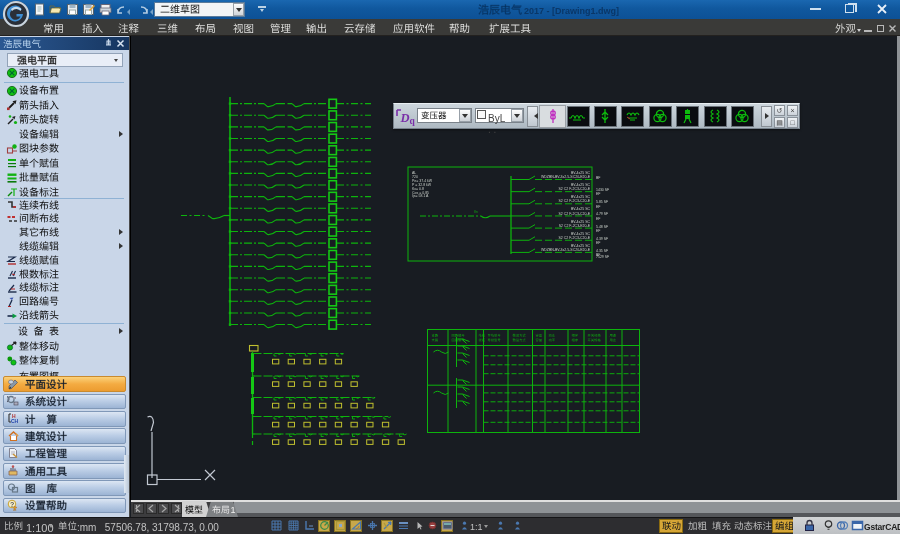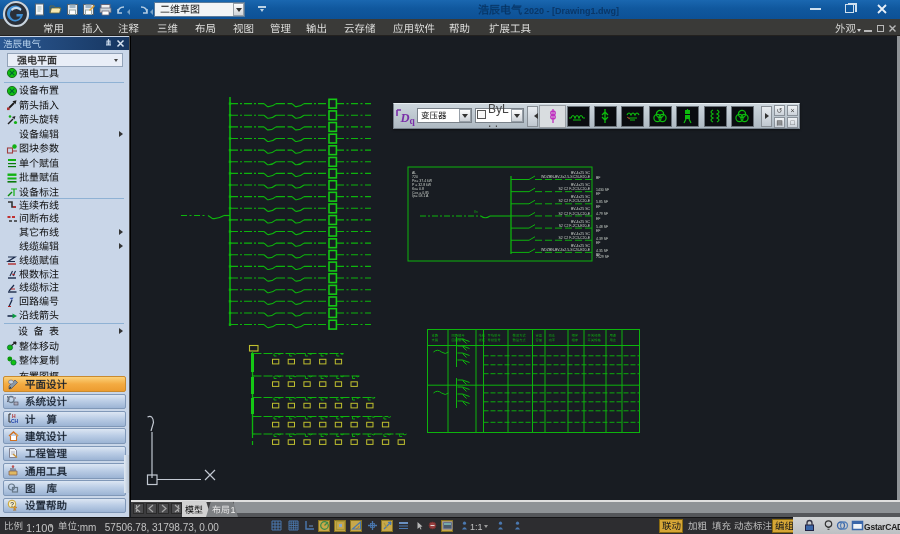--- a/index.html
+++ b/index.html
@@ -176,21 +176,21 @@
 <div class="abs" style="left:233px;top:2.5px;width:11px;height:13px;background:linear-gradient(#fdfdfd,#cfd4da);border:1px solid #98a0a8"></div>
 <div class="abs" style="left:235.5px;top:7.5px;width:0;height:0;border:3px solid transparent;border-top:4px solid #333"></div>
 <div class="abs" style="left:258px;top:6px;width:8px;height:1.5px;background:#bcd2e4"></div>
     <div class="abs" style="left:259.5px;top:9px;width:0;height:0;border:2.5px solid transparent;border-top:3.5px solid #bcd2e4"></div>
 <svg class="zh " style="position:absolute;left:478px;top:4px;width:44.0px;height:11px;" viewBox="0 0 4000 1000" fill="#0a3768" stroke="#0a3768" stroke-width="28">
       <use href="#u6d69" x="0"></use>
       <use href="#u8fb0" x="1000"></use>
       <use href="#u7535" x="2000"></use>
       <use href="#u6c14" x="3000"></use>
     </svg>
-<div class="abs" style="left:524px;top:5.5px;font-size:9px;font-weight:bold;color:#0a3768">2020 - [Drawing1.dwg]</div>
+<div class="abs" style="left:524px;top:5.5px;font-size:9px;font-weight:bold;color:#0a3768">2017 - [Drawing1.dwg]</div>
 <div class="abs" style="left:810px;top:8px;width:11px;height:2px;background:#cfe0ef"></div>
 <div class="abs" style="left:845px;top:4px;width:9px;height:9px;border:1.6px solid #cfe0ef"></div>
     <div class="abs" style="left:848px;top:2.5px;width:8px;height:2px;background:#cfe0ef"></div>
     <div class="abs" style="left:854.5px;top:2.5px;width:2px;height:9px;background:#cfe0ef"></div>
 <svg class="abs" style="left:876px;top:3px" width="12" height="12" viewBox="0 0 12 12">
       <path d="M2 2 L10 10 M10 2 L2 10" stroke="#e8f0f8" stroke-width="1.8"></path>
     </svg>
 <div class="abs" style="left:0;top:19px;width:900px;height:17px;background:#3a3a38;border-bottom:1px solid #23211f"></div>
 <svg class="zh " style="position:absolute;left:43px;top:23px;width:21.0px;height:10.5px;" viewBox="0 0 2000 1000" fill="#e4e4e2">
       <use href="#u5e38" x="0"></use>
@@ -1074,21 +1074,21 @@
 <div class="abs" style="left:417px;top:107.5px;width:55px;height:15px;background:#fff;border:1px solid #7a828a"></div>
 <svg class="zh " style="position:absolute;left:421px;top:111px;width:25.5px;height:8.5px;" viewBox="0 0 3000 1000" fill="#111">
       <use href="#u53d8" x="0"></use>
       <use href="#u538b" x="1000"></use>
       <use href="#u5668" x="2000"></use>
     </svg>
 <div class="abs" style="left:459px;top:108.5px;width:12px;height:13px;background:linear-gradient(#fdfdfd,#cdd2d8);border:1px solid #98a0a8"></div>
 <div class="abs" style="left:462px;top:113.5px;width:0;height:0;border:3px solid transparent;border-top:4px solid #333"></div>
 <div class="abs" style="left:475px;top:107.5px;width:49px;height:15px;background:#fff;border:1px solid #7a828a"></div>
 <div class="abs" style="left:477px;top:110px;width:9px;height:9px;background:#f8f8f8;border:1px solid #555"></div>
-<div class="abs" style="left:488px;top:102px;font-size:12px;color:#444;width:22px;overflow:hidden">ByL . .</div>
+<div class="abs" style="left:488px;top:113px;font-size:10px;color:#444;width:22px;overflow:hidden">ByL . .</div>
 <div class="abs" style="left:511px;top:108.5px;width:12px;height:13px;background:linear-gradient(#fdfdfd,#cdd2d8);border:1px solid #98a0a8"></div>
 <div class="abs" style="left:514px;top:113.5px;width:0;height:0;border:3px solid transparent;border-top:4px solid #333"></div>
 <div class="abs" style="left:527px;top:105.5px;width:11px;height:21px;background:linear-gradient(#e8ecf0,#c0c8d0);border:1px solid #888f96"></div>
 <div class="abs" style="left:530.5px;top:112.5px;width:0;height:0;border:3.5px solid transparent;border-right:4.5px solid #333"></div>
 <div class="abs" style="left:538.5px;top:104.5px;width:27px;height:23px;background:#d9dde0;border:1px solid #9aa0a6"></div>
 <svg class="abs" style="left:542px;top:107px" width="20" height="18" viewBox="0 0 20 18">
       <path d="M11 4 c-3 0 -3 4 0 4 c3 0 3 -4 0 -4 M11 8 c-3 0 -3 4 0 4 c3 0 3 -4 0 -4 M11 2 v14" stroke="#c030c0" stroke-width="1.3" fill="none"></path>
     </svg>
 <div class="abs" style="left:566.5px;top:105.5px;width:23px;height:21px;background:#0a0c10;border:1px solid #6a727a"></div>
 <svg class="abs" style="left:568.0px;top:107px" width="20" height="18" viewBox="0 0 20 18">

